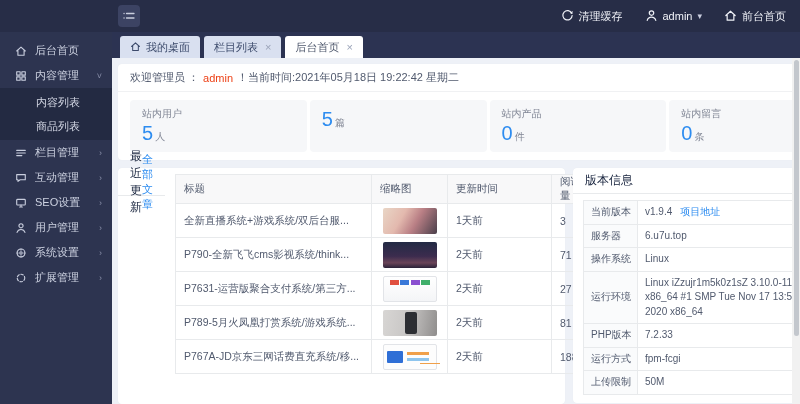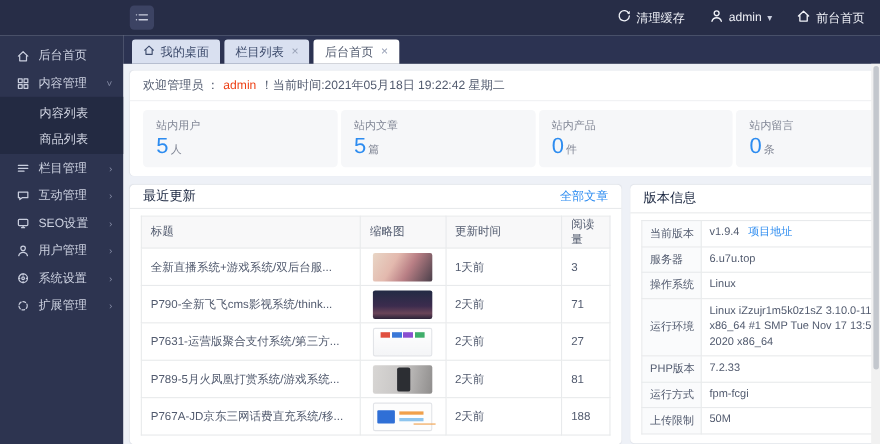--- a/index.html
+++ b/index.html
@@ -39,21 +39,21 @@
   .welcome-panel { height:96px; margin-bottom:8px; }
   .welcome-row { height:28px; display:flex; align-items:center; padding:0 12px; font-size:11px; border-bottom:1px solid #f0f1f3; color:#515a6e; }
   .welcome-row .admin-name { color:#ed3f14; margin:0 4px; }
   .stats-row { display:flex; gap:3px; padding:8px 12px; }
   .stat-card { flex:1; background:#f6f7f9; border-radius:4px; height:52px; padding:7px 12px; }
   .stat-label { font-size:10px; color:#808695; }
   .stat-value { font-size:20px; color:#2d8cf0; line-height:1.2; }
   .stat-unit { font-size:10px; color:#808695; margin-left:2px; }
 
   .two-col { display:flex; gap:8px; height:236px; }
-  .recent-panel { width:447px; flex:0 0 447px; display:flex; flex-direction:column; }
+  .recent-panel { width:447px; flex:0 0 447px; display:flex; }
   .right-col { flex:1; display:flex; flex-direction:column; gap:8px; }
 
   table.grid { width:100%; border-collapse:collapse; table-layout:fixed; }
   .recent-body { padding:6px 10px 8px 10px; }
   table.grid th, table.grid td { border:1px solid #e8eaec; font-weight:normal; text-align:left; }
   table.grid th { background:#f8f8f9; height:25px; font-size:10.5px; color:#515a6e; padding:0 8px; }
   table.grid td { height:34px; font-size:10.5px; color:#515a6e; padding:0 8px; overflow:hidden; white-space:nowrap; }
   .col-title{width:196px;} .col-thumb{width:76px;} .col-time{width:104px;} .col-views{width:43px;}
   .thumb { width:54px; height:26px; border-radius:2px; margin:0 auto; }
   .thumb-1 { background:linear-gradient(120deg,#e9d6c6 0%,#e3b9ae 35%,#b97f85 60%,#4a3f4a 100%); }
@@ -238,21 +238,20 @@
         <span>欢迎管理员 ：</span>
         <span class="admin-name">admin</span>
         <span>！当前时间:2021年05月18日 19:22:42 星期二</span>
       </div>
       <div class="stats-row">
         <div class="stat-card">
           <div class="stat-label">站内用户</div>
           <div class="stat-value"><span>5</span><span class="stat-unit">人</span></div>
         </div>
         <div class="stat-card">
-          <div class="stat-label">站内文章</div>
           <div class="stat-value"><span>5</span><span class="stat-unit">篇</span></div>
         </div>
         <div class="stat-card">
           <div class="stat-label">站内产品</div>
           <div class="stat-value"><span>0</span><span class="stat-unit">件</span></div>
         </div>
         <div class="stat-card">
           <div class="stat-label">站内留言</div>
           <div class="stat-value"><span>0</span><span class="stat-unit">条</span></div>
         </div>

